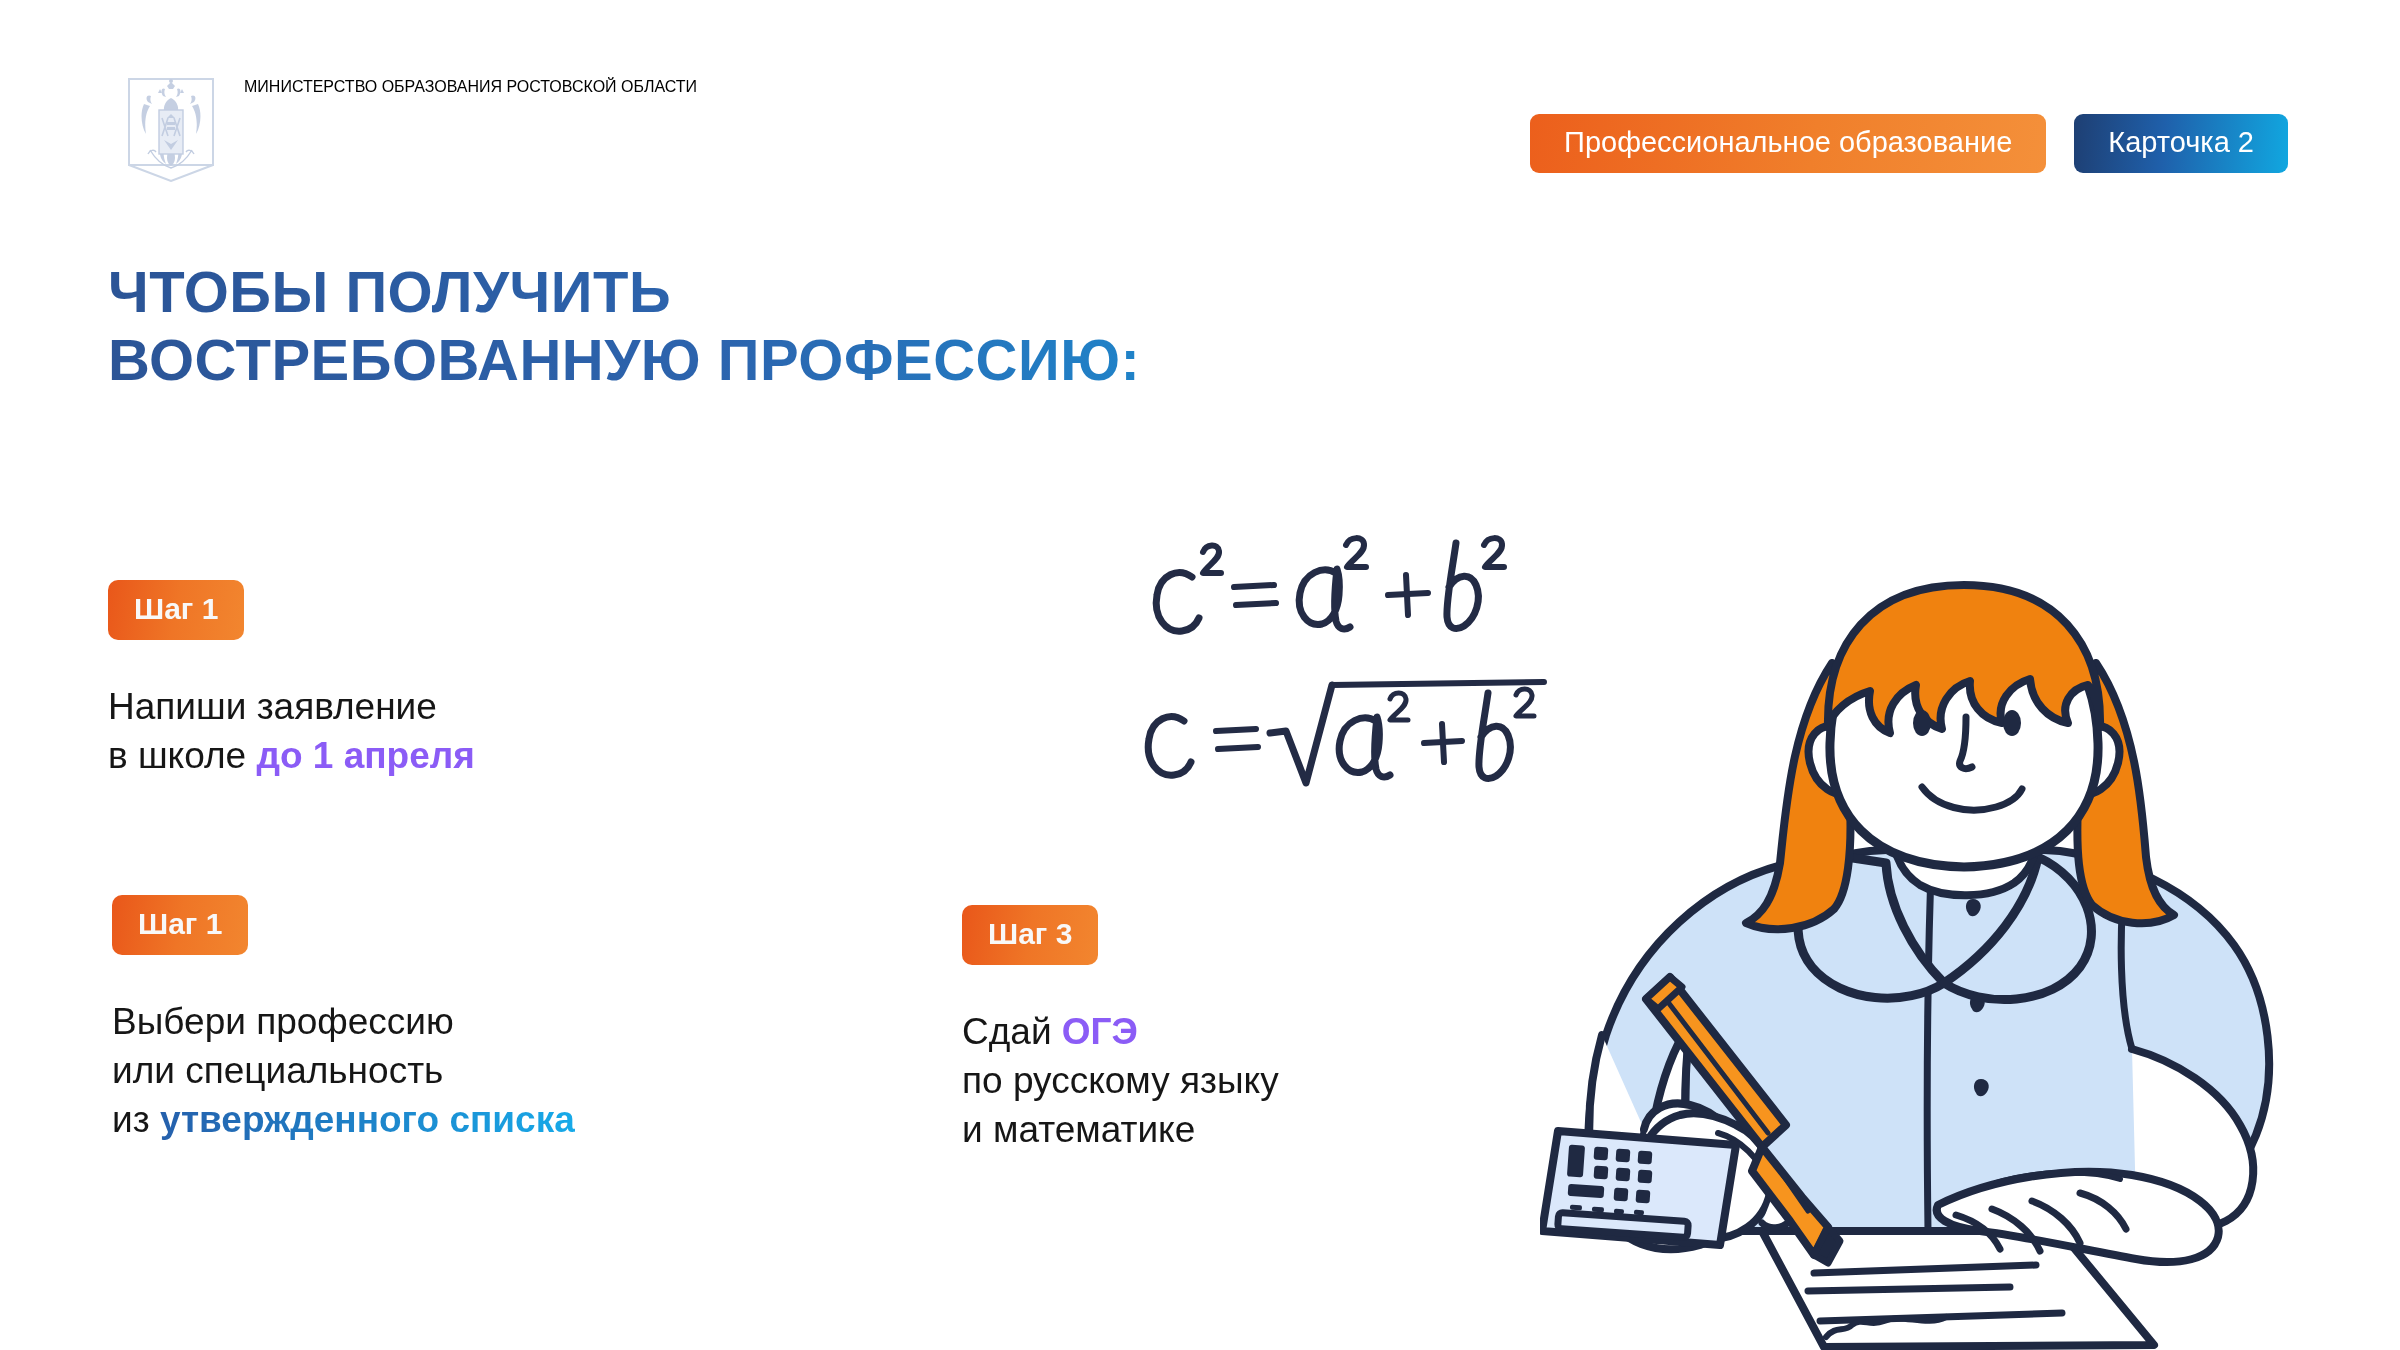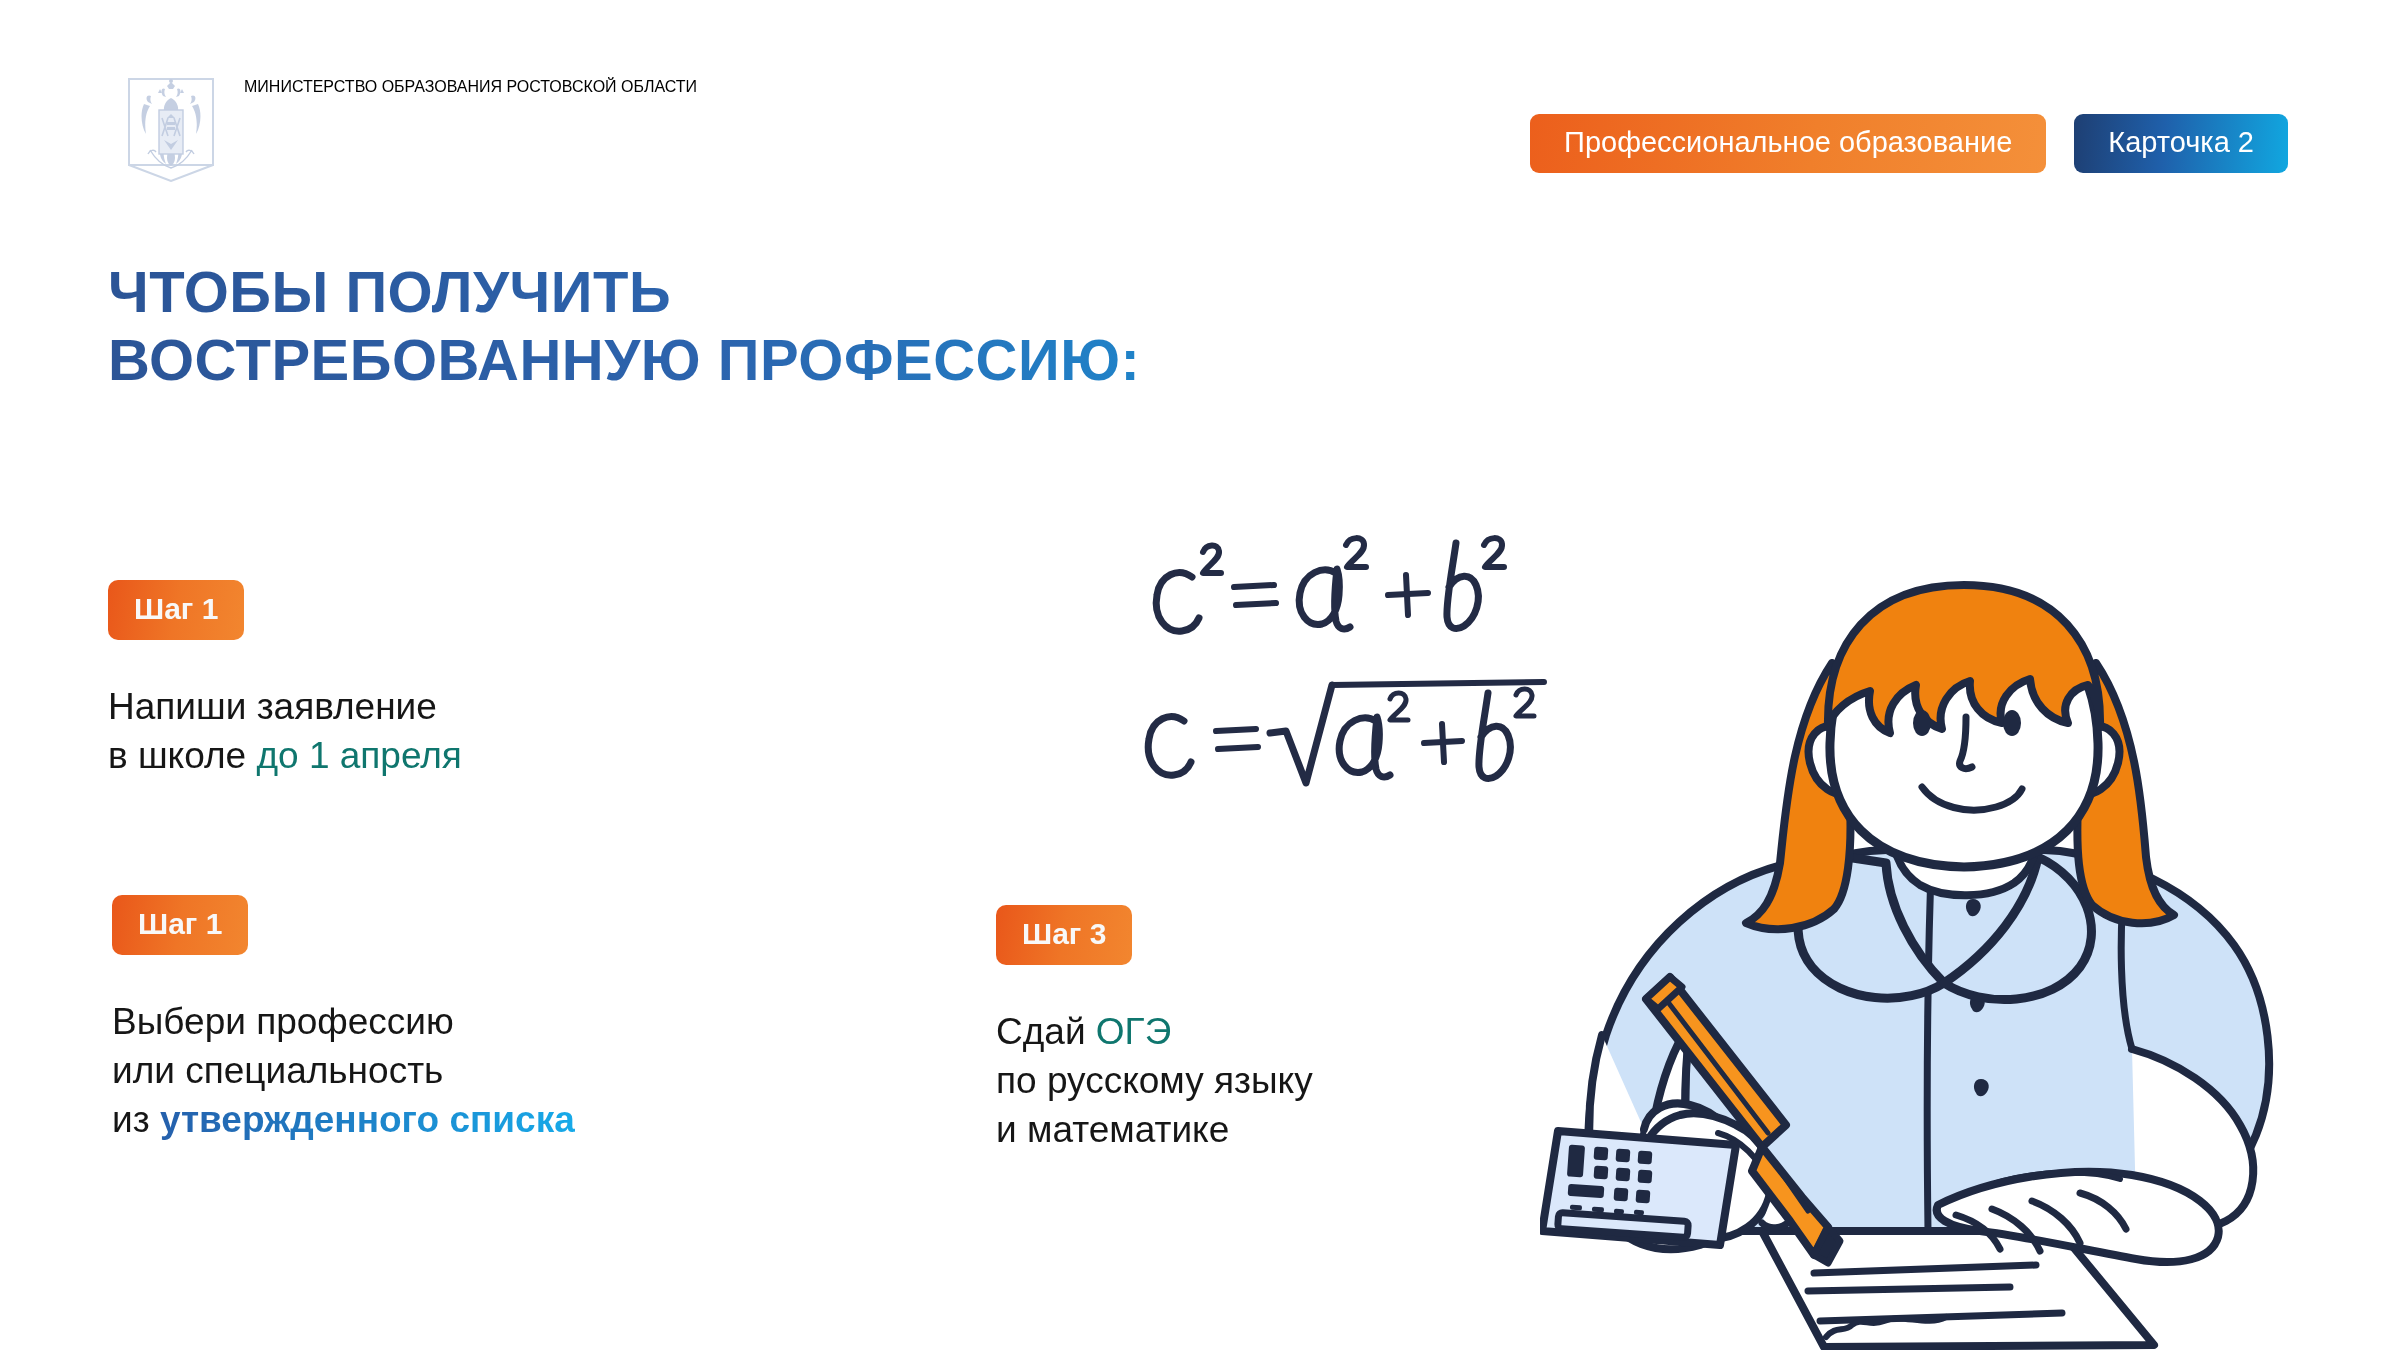--- a/index.html
+++ b/index.html
@@ -69,33 +69,33 @@
     padding:14px 26px 16px;
     line-height:1;
   }
   .step-text {
     margin-top:42px;
     font-size:37px;
     line-height:1.33;
     color:#161616;
     white-space:pre-line;
   }
-  .hl { font-weight:normal; color:#0f766e; }
+  .hl { font-weight:bold; color:#8b5cf6; }
   .hl-grad {
     font-weight:bold;
     background:linear-gradient(90deg,#2560ac 0%,#1e7fc6 45%,#17aae9 100%);
     -webkit-background-clip:text;
     background-clip:text;
     color:transparent;
     -webkit-text-fill-color:transparent;
   }
 
   #step-1 { left:108px; top:580px; }
   #step-2 { left:112px; top:895px; }
-  #step-3 { left:962px; top:905px;margin-left:34px; }
+  #step-3 { left:962px; top:905px; }
 
   
   #formula { position:absolute; left:1140px; top:525px; width:540px; height:270px; }
 
   
   #illustration { position:absolute; left:1540px; top:515px; width:860px; height:840px; }
 </style>
 </head>
 <body>
 

